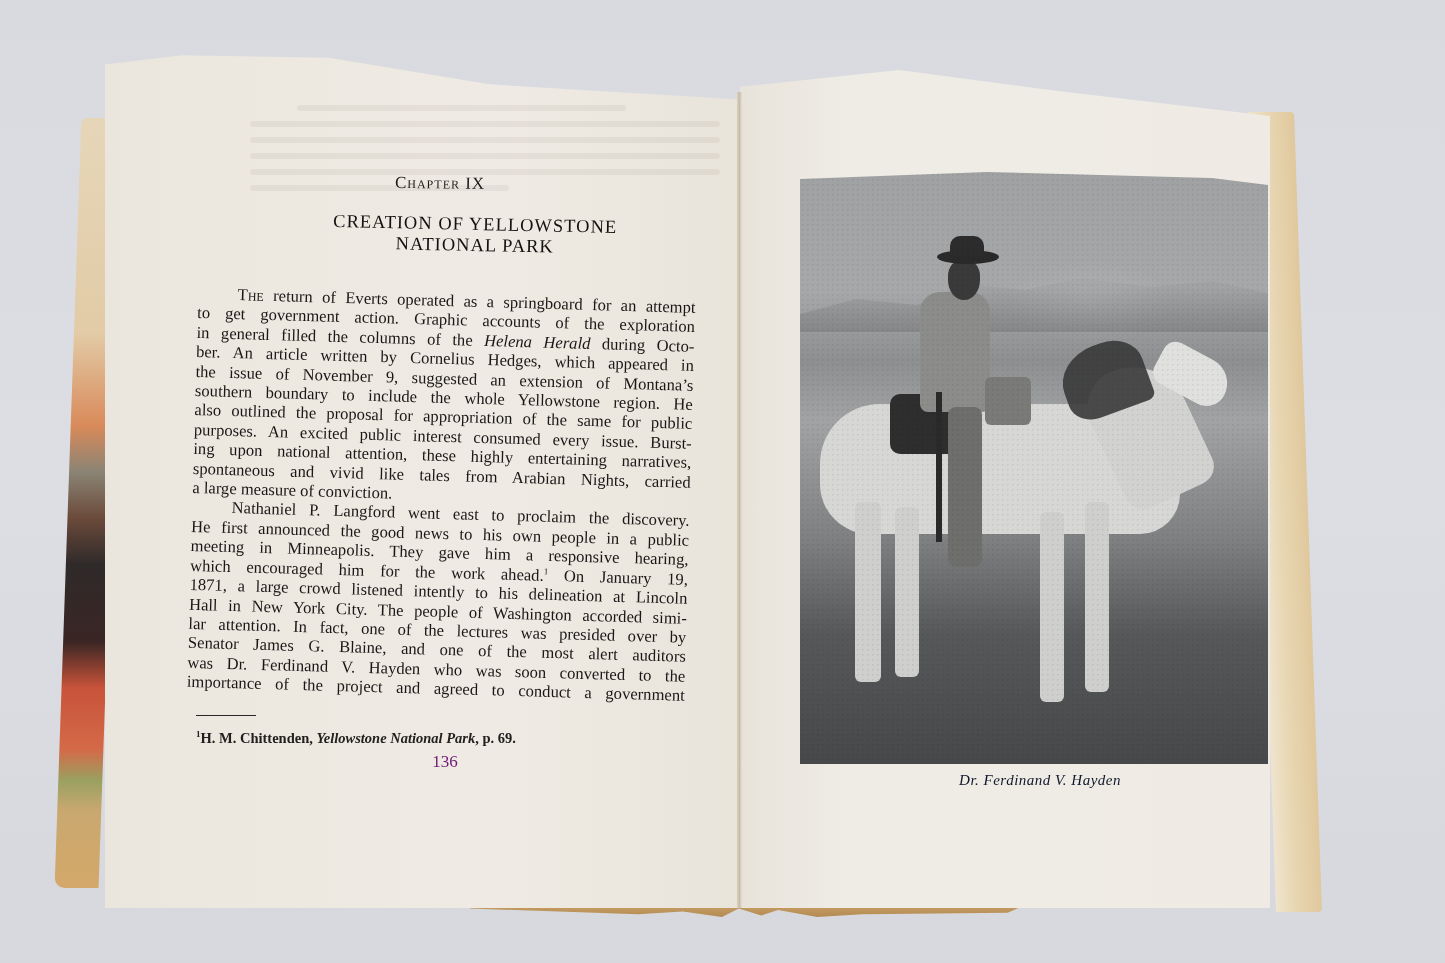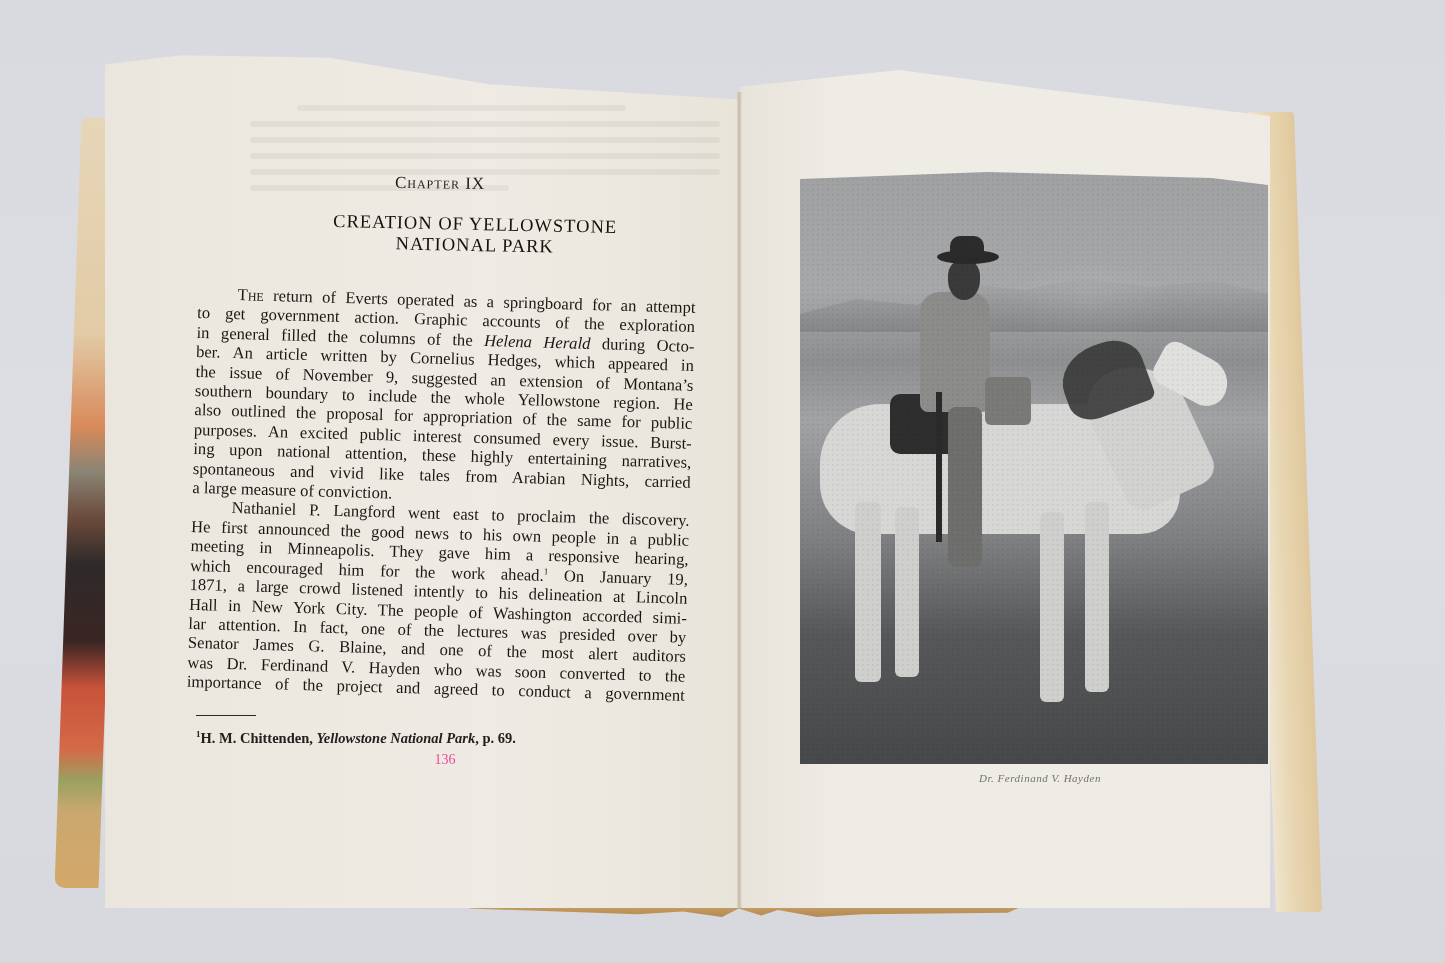--- a/index.html
+++ b/index.html
@@ -85,21 +85,21 @@
   .footnote-rule {
     position:absolute; left:196px; top:715px; width:60px; height:0;
     border-top:1.3px solid #2a2826;
   }
   .footnote {
     position:absolute; left:196px; top:730px; width:420px;
     font-size:14.5px; color:#22201e;font-weight:bold;
   }
   .page-number {
     position:absolute; left:430px; top:752px; width:30px; text-align:center;
-    font-size:14px; color:#ec4899;
+    font-size:17px; color:#701a75;
   }
 
   
   .photo {
     position:absolute; left:800px; top:172px; width:468px; height:592px;
     clip-path: polygon(0 1.2%, 40% 0%, 88% 1%, 100% 2.2%, 100% 100%, 0 100%);
     background:
       radial-gradient(ellipse 120px 60px at 62% 22%, rgba(255,255,255,0.10), transparent 70%),
       linear-gradient(180deg, #9fa1a3 0%, #a7a8aa 20%, #8d8f91 32%, #a2a3a5 42%, #7f8082 62%, #56585a 78%, #464849 100%);
   }
@@ -150,21 +150,21 @@
   .photo .rifle {
     position:absolute; left:136px; top:220px; width:6px; height:150px; background:#2a2a2a;
   }
   .photo .grain {
     position:absolute; inset:0;
     background-image: radial-gradient(rgba(0,0,0,0.12) 1px, transparent 1px);
     background-size: 5px 5px; opacity:0.5;
   }
   .photo-caption {
     position:absolute; left:900px; top:772px; width:280px; text-align:center;
-    font-style: italic; font-size:11px; letter-spacing:0.5px; color:#737373;
+    font-style: italic; font-size:15px; letter-spacing:0.5px; color:#0f172a;
   }
 </style>
 </head>
 <body>
 
 <div class="scene">
   <div class="cover-left"></div>
   <div class="pageblock-right"></div>
   <div class="spine-bottom"></div>
 

